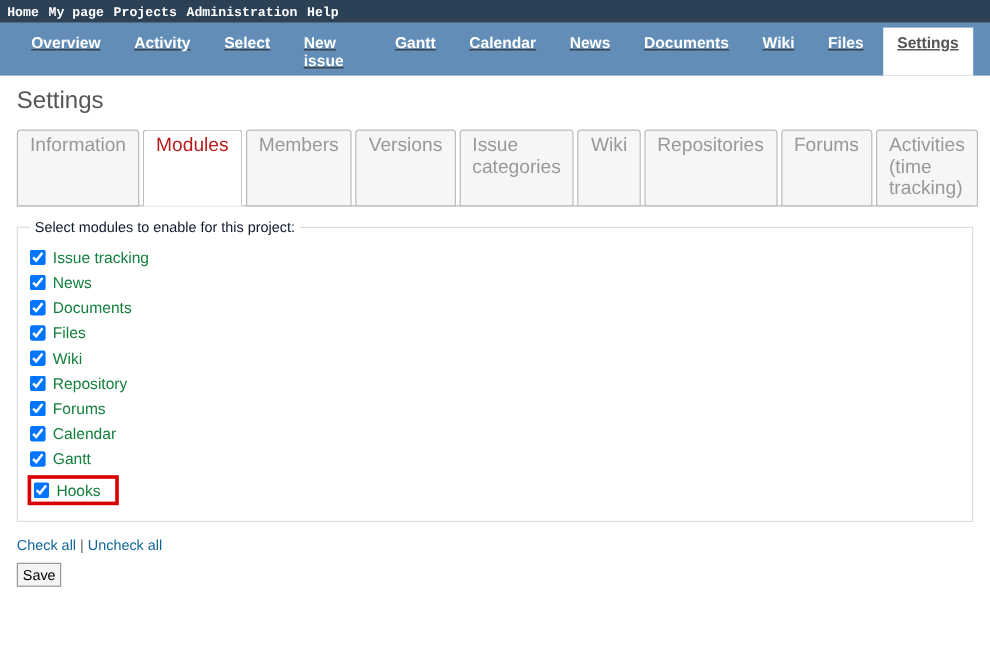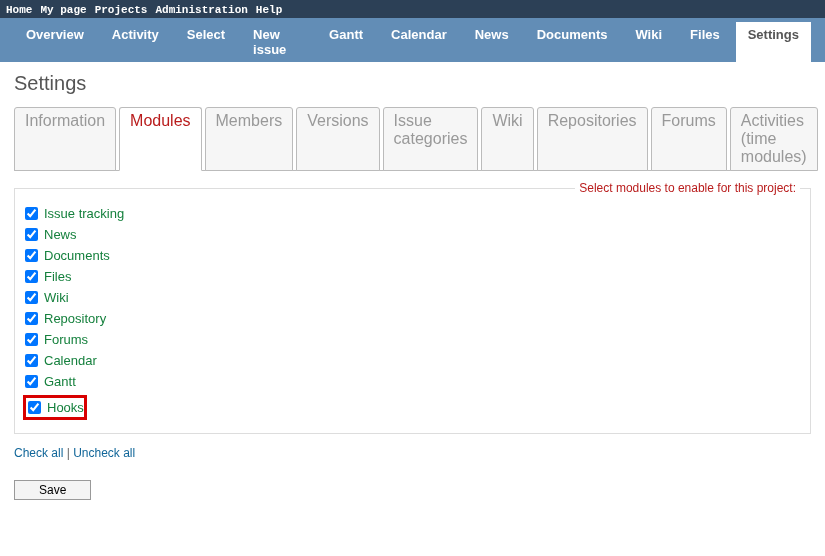--- a/index.html
+++ b/index.html
@@ -1,38 +1,38 @@
 <!DOCTYPE html>
 <html><head>
 <meta charset="utf-8">
 <style>
 * { margin: 0; padding: 0; box-sizing: border-box; }
 body { font-family: Verdana, Arial, sans-serif; font-size: 12px; color: #333; background: #fff; width: 825px; }
 .top-menu { background: #2C4056; padding: 2px 6px; }
 .top-menu a { color: #fff; text-decoration: none; font-weight: bold; font-size: 11px; margin-right: 8px; font-family: Liberation Mono, monospace; }
 .header { background: #628DB6; padding: 4px 10px 0 10px; }
 .project-title { color: #fff; font-family: "Trebuchet MS", sans-serif; font-size: 26px; font-weight: bold; padding: 6px 0 14px 0; }
-.main-tabs { display: flex; padding-left: 4px; }
+.main-tabs { display: flex; padding-left: 4px; text-decoration: underline; }
 .main-tabs a { color: #fff; text-decoration: none; font-weight: bold; font-size: 13px; padding: 5px 12px; margin-right: 4px; }
 .main-tabs a.active { background: #fff; color: #555; }
 .content { padding: 10px 14px; }
 .page-title { font-family: "Trebuchet MS", sans-serif; font-size: 20px; color: #555; font-weight: normal; margin-bottom: 12px; }
 .sub-tabs { display: flex; border-bottom: 1px solid #bbb; margin-bottom: 10px; }
 .sub-tabs a { border: 1px solid #bbb; background: #f6f6f6; color: #999; text-decoration: none; padding: 4px 10px; font-size: 16px; margin-right: 3px; margin-bottom: -1px; border-radius: 3px 3px 0 0; }
 .sub-tabs a.active { background: #fff; color: #b91c1c; border-bottom: 1px solid #fff; }
 fieldset { border: 1px solid #ddd; padding: 8px 10px 10px 10px; margin-bottom: 12px; }
-legend { color: #b91c1c; padding: 0 4px; font-size: 12px; text-align: right; }
+legend { color: #0f172a; padding: 0 4px; font-size: 12px; }
 .module-item { padding: 3px 0; display: flex; align-items: center; }
 .module-item input { margin-right: 6px; }
 .module-item label { color: #15803d; font-size: 13px; }
-.highlighted { border: 3px solid #d80000; display: inline-flex; padding: 2px 0 2px 2px; margin-left: -2px; }
+.highlighted { border: 3px solid #d80000; display: inline-flex; padding: 2px 12px 2px 2px; margin-left: -2px; }
 .check-links { margin: 8px 0; font-size: 12px; }
 .check-links a { color: #169; text-decoration: none; }
 .check-links .sep { color: #666; }
-.save-btn { font-size: 12px; padding: 2px 24px; border: 1px solid #999; background: #f4f4f4; cursor: pointer; margin-top: 12px; }
+.save-btn { font-size: 12px; padding: 2px 4px; border: 1px solid #999; background: #f4f4f4; cursor: pointer; margin-top: 0; }
 </style>
 </head>
 <body>
 
 <div class="top-menu" id="top-menu"><a href="#">Home</a><a href="#">My page</a><a href="#">Projects</a><a href="#">Administration</a><a href="#">Help</a></div>
 
 <div class="header">
   <div class="main-tabs" id="main-tabs">
       <a href="#">Overview</a>
       <a href="#">Activity</a>
@@ -52,21 +52,21 @@
   <h2 class="page-title">Settings</h2>
   <div class="sub-tabs" id="sub-tabs">
       <a href="#">Information</a>
       <a href="#" class="active">Modules</a>
       <a href="#">Members</a>
       <a href="#">Versions</a>
       <a href="#">Issue categories</a>
       <a href="#">Wiki</a>
       <a href="#">Repositories</a>
       <a href="#">Forums</a>
-      <a href="#">Activities (time modules)</a>
+      <a href="#">Activities (time tracking)</a>
     </div>
 
   <fieldset>
     <legend>Select modules to enable for this project:</legend>
     <div id="modules-list">
         <div class="module-item">
           <input type="checkbox" checked="" style="">
           <label>Issue tracking</label>
         </div>
         <div class="module-item">

